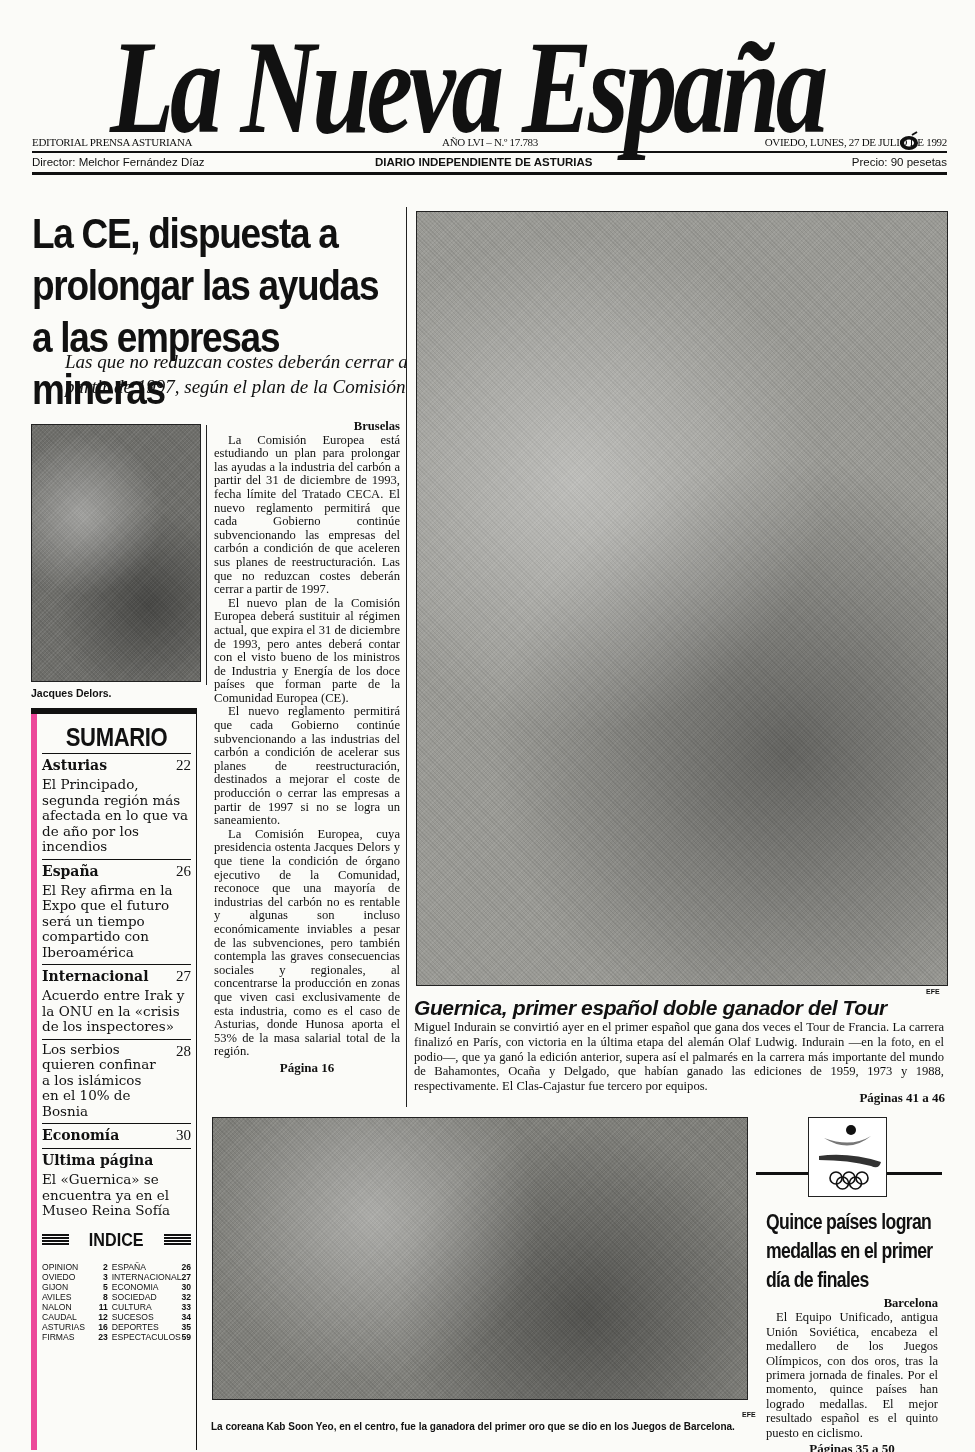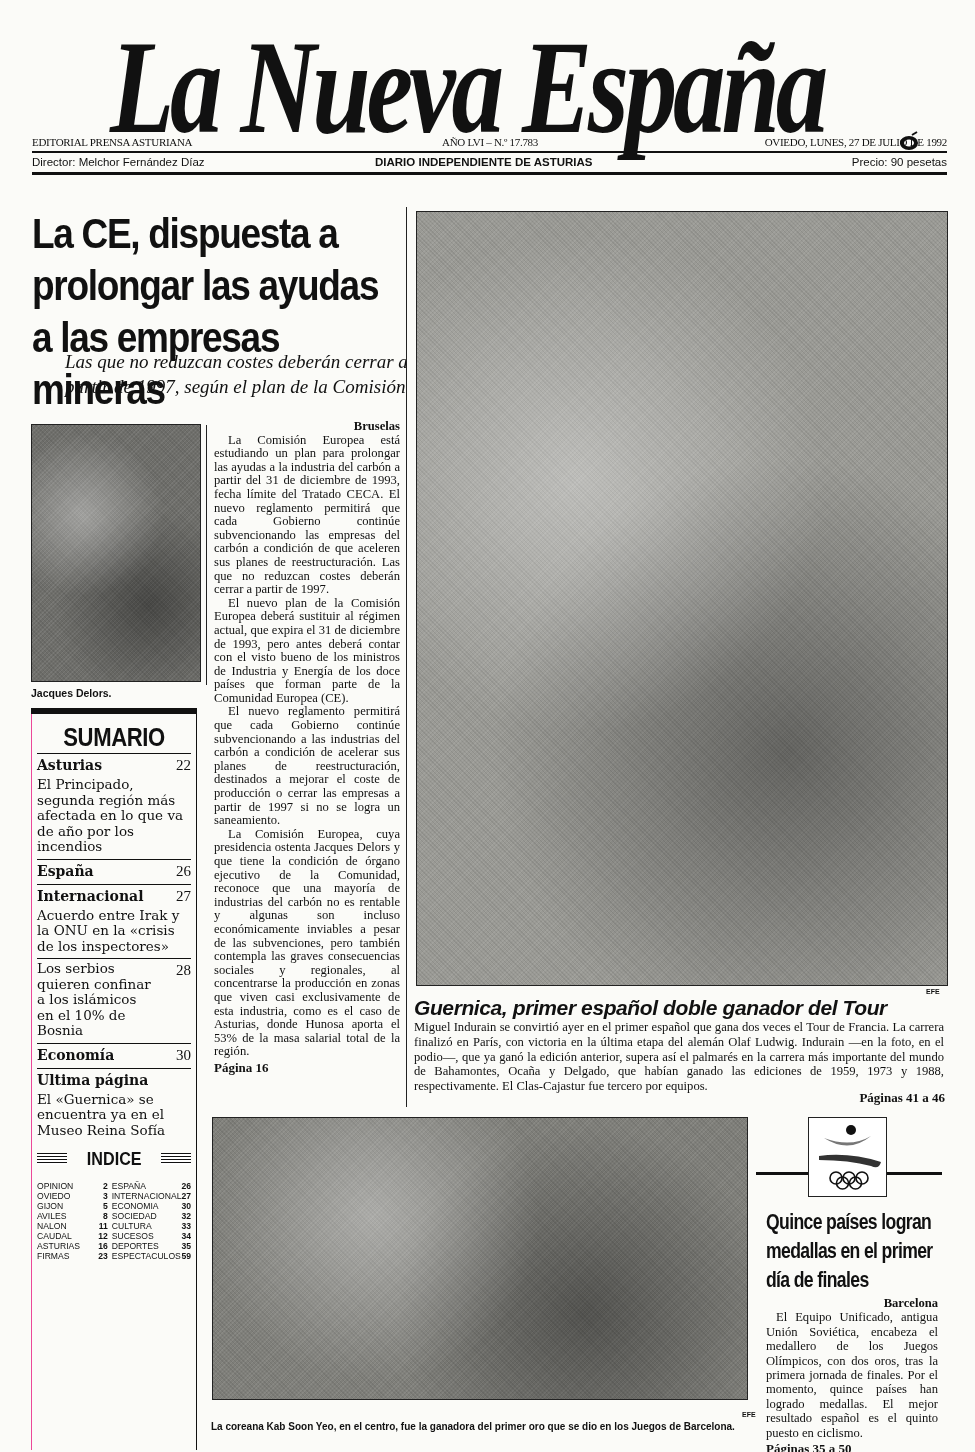--- a/index.html
+++ b/index.html
@@ -39,26 +39,26 @@
     background-color: #9a9a95; }
   .photo-corea { left: 212px; top: 1117px; width: 536px; height: 283px;
     background-color: #7f7f7a; }
 
   .caption-small { position: absolute; font-family: "Liberation Sans", sans-serif; font-weight: bold; font-size: 10.5px; }
 
   .body-col { position: absolute; left: 214px; top: 420px; width: 186px;
     font-family: "Liberation Serif", serif; font-size: 12.6px; line-height: 13.6px; text-align: justify; }
   .body-col p { text-indent: 14px; }
   .dateline { text-align: right; font-weight: bold; }
-  .page-ref { text-align: left; font-weight: bold; font-size: 13px; margin-top: 2px; }
+  .page-ref { text-align: center; font-weight: bold; font-size: 13px; margin-top: 2px; }
 
   .vrule { position: absolute; width: 1px; background: #222; }
 
   .sumario { position: absolute; left: 31px; top: 714px; width: 166px; height: 736px;
-    border-left: 1px solid #ec4899; border-right: 1px solid #111; }
+    border-left: 6px solid #ec4899; border-right: 1px solid #111; }
   .sumario-topbar { position: absolute; left: 31px; top: 708px; width: 166px; height: 6px; background: #111; }
   .sumario-title { font-family: "Liberation Sans", sans-serif; font-weight: bold; font-size: 26px;
     text-align: center; margin-top: 8px; letter-spacing: -0.5px; transform: scaleX(0.85); }
   .sum-sec { border-top: 1.5px solid #111; margin: 0 5px; padding: 2px 0 4px 0; }
   .sum-head { display: flex; justify-content: space-between; font-family: "DejaVu Serif", serif; font-weight: bold; font-size: 14px; line-height: 18px; }
   .sum-head .num { font-weight: normal; font-family: "Liberation Serif", serif; font-size: 15px; }
   .sum-text { font-family: "DejaVu Serif", serif; font-size: 13.5px; line-height: 15.5px; margin-top: 3px; }
   .sum-row { display: flex; justify-content: space-between; }
 
   .indice-head { display: flex; align-items: center; gap: 15px; margin: 6px 5px 6px 5px; }
@@ -137,20 +137,21 @@
         <span>Asturias</span>
         <span class="num">22</span>
       </div>
     <div class="sum-text">El Principado, segunda región más afectada en lo que va de año por los incendios</div>
   </div>
   <div class="sum-sec">
     <div class="sum-head">
         <span>España</span>
         <span class="num">26</span>
       </div>
+    <div class="sum-text">El Rey afirma en la Expo que el futuro será un tiempo compartido con Iberoamérica</div>
   </div>
   <div class="sum-sec">
     <div class="sum-head">
         <span>Internacional</span>
         <span class="num">27</span>
       </div>
     <div class="sum-text">Acuerdo entre Irak y la ONU en la «crisis de los inspectores»</div>
   </div>
   <div class="sum-sec">
     <div class="sum-row">

